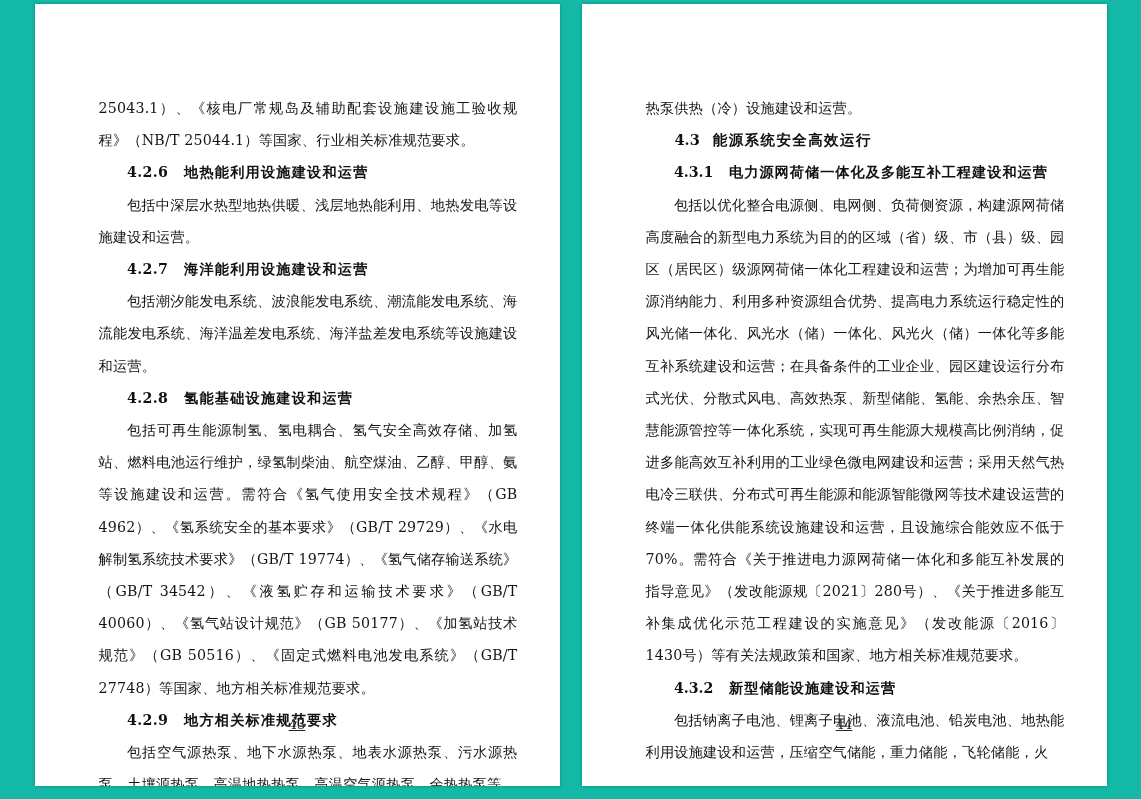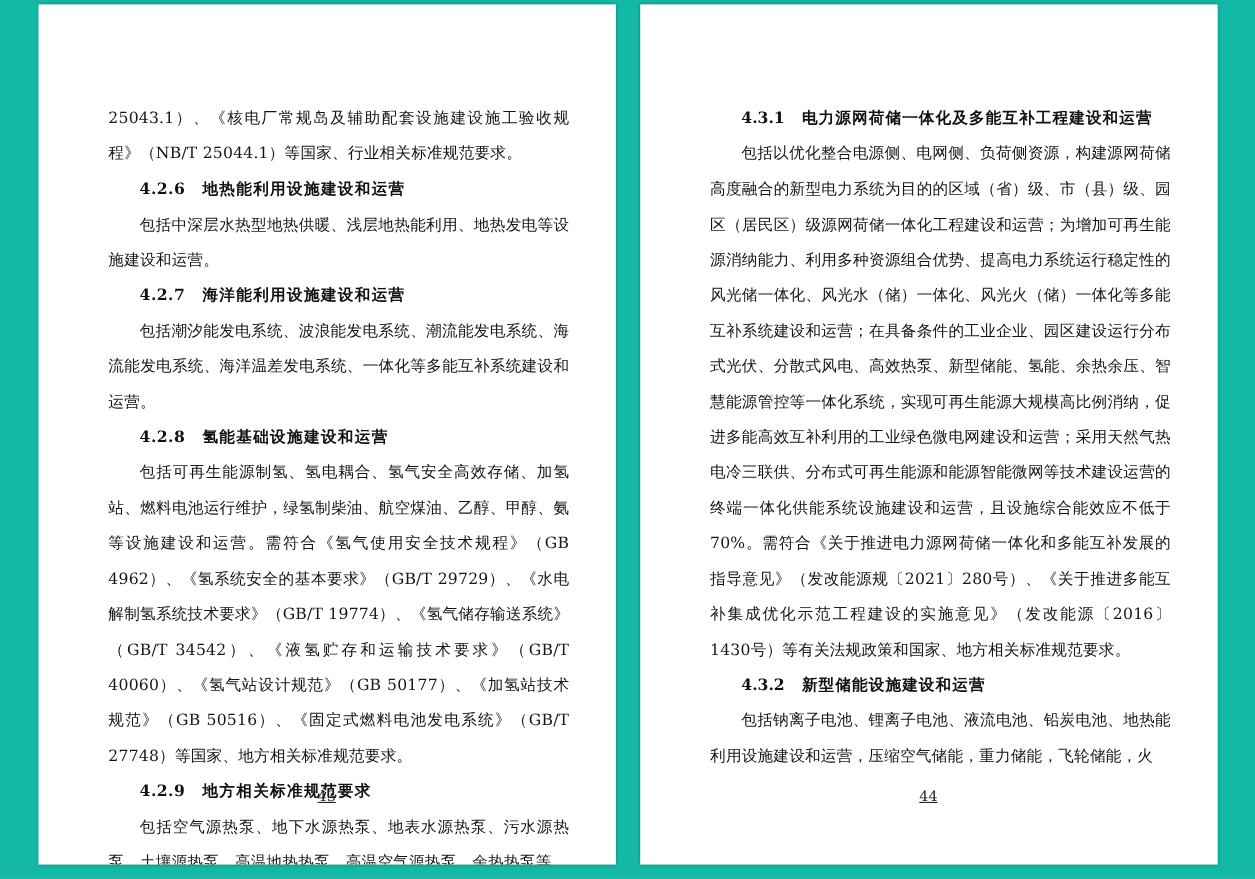--- a/index.html
+++ b/index.html
@@ -98,31 +98,33 @@
 <body>
 
 <div class="viewer">
 
   <div class="page">
     <div class="page-body">
       <p class="para">25043.1）、《核电厂常规岛及辅助配套设施建设施工验收规程》（NB/T 25044.1）等国家、行业相关标准规范要求。</p>
       <p class="heading"><span class="num">4.2.6</span><span class="htext">地热能利用设施建设和运营</span></p>
       <p class="para indent2">包括中深层水热型地热供暖、浅层地热能利用、地热发电等设施建设和运营。</p>
       <p class="heading"><span class="num">4.2.7</span><span class="htext">海洋能利用设施建设和运营</span></p>
-      <p class="para indent2">包括潮汐能发电系统、波浪能发电系统、潮流能发电系统、海流能发电系统、海洋温差发电系统、一体化等多能互补系统建设和运营。</p>
+      <p class="para indent2">包括潮汐能发电系统、波浪能发电系统、潮流能发电系统、海流能发电系统、海洋温差发电系统、海洋盐差发电系统等设施建设和运营。</p>
       <p class="heading"><span class="num">4.2.8</span><span class="htext">氢能基础设施建设和运营</span></p>
       <p class="para indent2">包括可再生能源制氢、氢电耦合、氢气安全高效存储、加氢站、燃料电池运行维护，绿氢制柴油、航空煤油、乙醇、甲醇、氨等设施建设和运营。需符合《氢气使用安全技术规程》（GB 4962）、《氢系统安全的基本要求》（GB/T 29729）、《水电解制氢系统技术要求》（GB/T 19774）、《氢气储存输送系统》（GB/T 34542）、《液氢贮存和运输技术要求》（GB/T 40060）、《氢气站设计规范》（GB 50177）、《加氢站技术规范》（GB 50516）、《固定式燃料电池发电系统》（GB/T 27748）等国家、地方相关标准规范要求。</p>
       <p class="heading"><span class="num">4.2.9</span><span class="htext">地方相关标准规范要求</span></p>
       <p class="para indent2">包括空气源热泵、地下水源热泵、地表水源热泵、污水源热泵、土壤源热泵、高温地热热泵、高温空气源热泵、余热热泵等</p>
     </div>
     <div class="page-number">43</div>
   </div>
 
   <div class="page">
     <div class="page-body">
+      <p class="para">热泵供热（冷）设施建设和运营。</p>
+      <p class="h2"><span class="num">4.3</span><span class="htext">能源系统安全高效运行</span></p>
       <p class="h3"><span class="num">4.3.1</span><span class="htext">电力源网荷储一体化及多能互补工程建设和运营</span></p>
       <p class="para indent2">包括以优化整合电源侧、电网侧、负荷侧资源，构建源网荷储高度融合的新型电力系统为目的的区域（省）级、市（县）级、园区（居民区）级源网荷储一体化工程建设和运营；为增加可再生能源消纳能力、利用多种资源组合优势、提高电力系统运行稳定性的风光储一体化、风光水（储）一体化、风光火（储）一体化等多能互补系统建设和运营；在具备条件的工业企业、园区建设运行分布式光伏、分散式风电、高效热泵、新型储能、氢能、余热余压、智慧能源管控等一体化系统，实现可再生能源大规模高比例消纳，促进多能高效互补利用的工业绿色微电网建设和运营；采用天然气热电冷三联供、分布式可再生能源和能源智能微网等技术建设运营的终端一体化供能系统设施建设和运营，且设施综合能效应不低于70%。需符合《关于推进电力源网荷储一体化和多能互补发展的指导意见》（发改能源规〔2021〕280号）、《关于推进多能互补集成优化示范工程建设的实施意见》（发改能源〔2016〕1430号）等有关法规政策和国家、地方相关标准规范要求。</p>
       <p class="h3"><span class="num">4.3.2</span><span class="htext">新型储能设施建设和运营</span></p>
       <p class="para indent2">包括钠离子电池、锂离子电池、液流电池、铅炭电池、地热能利用设施建设和运营，压缩空气储能，重力储能，飞轮储能，火</p>
     </div>
     <div class="page-number">44</div>
   </div>
 
 </div>
 

